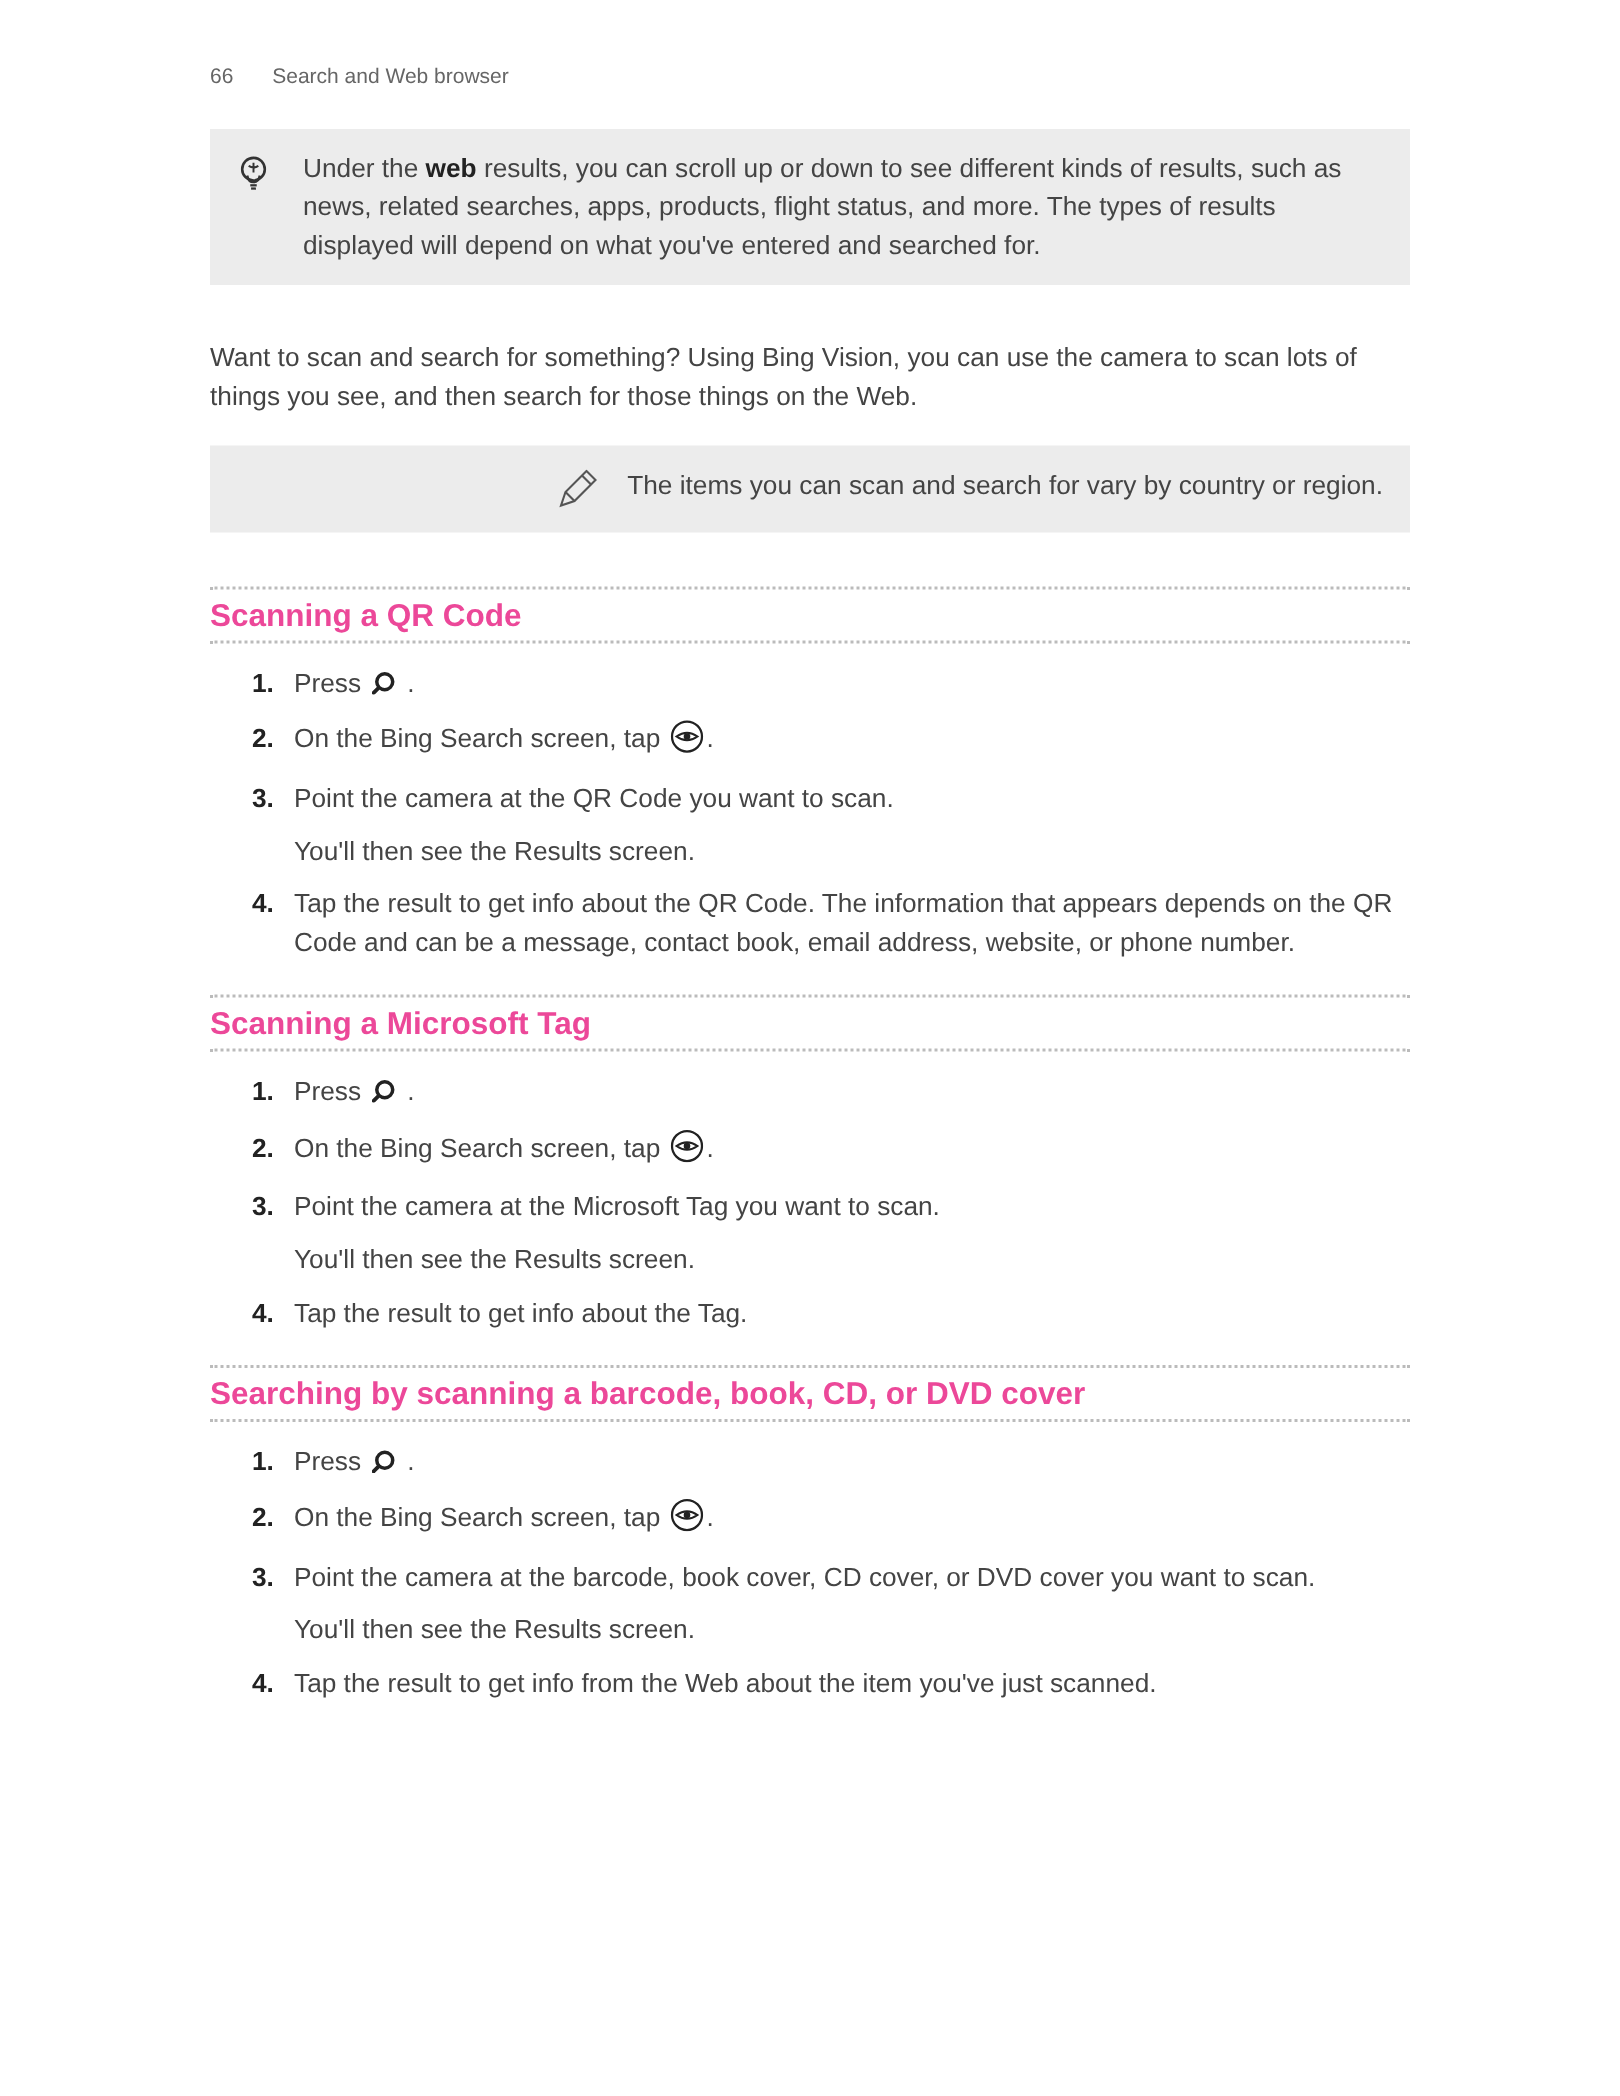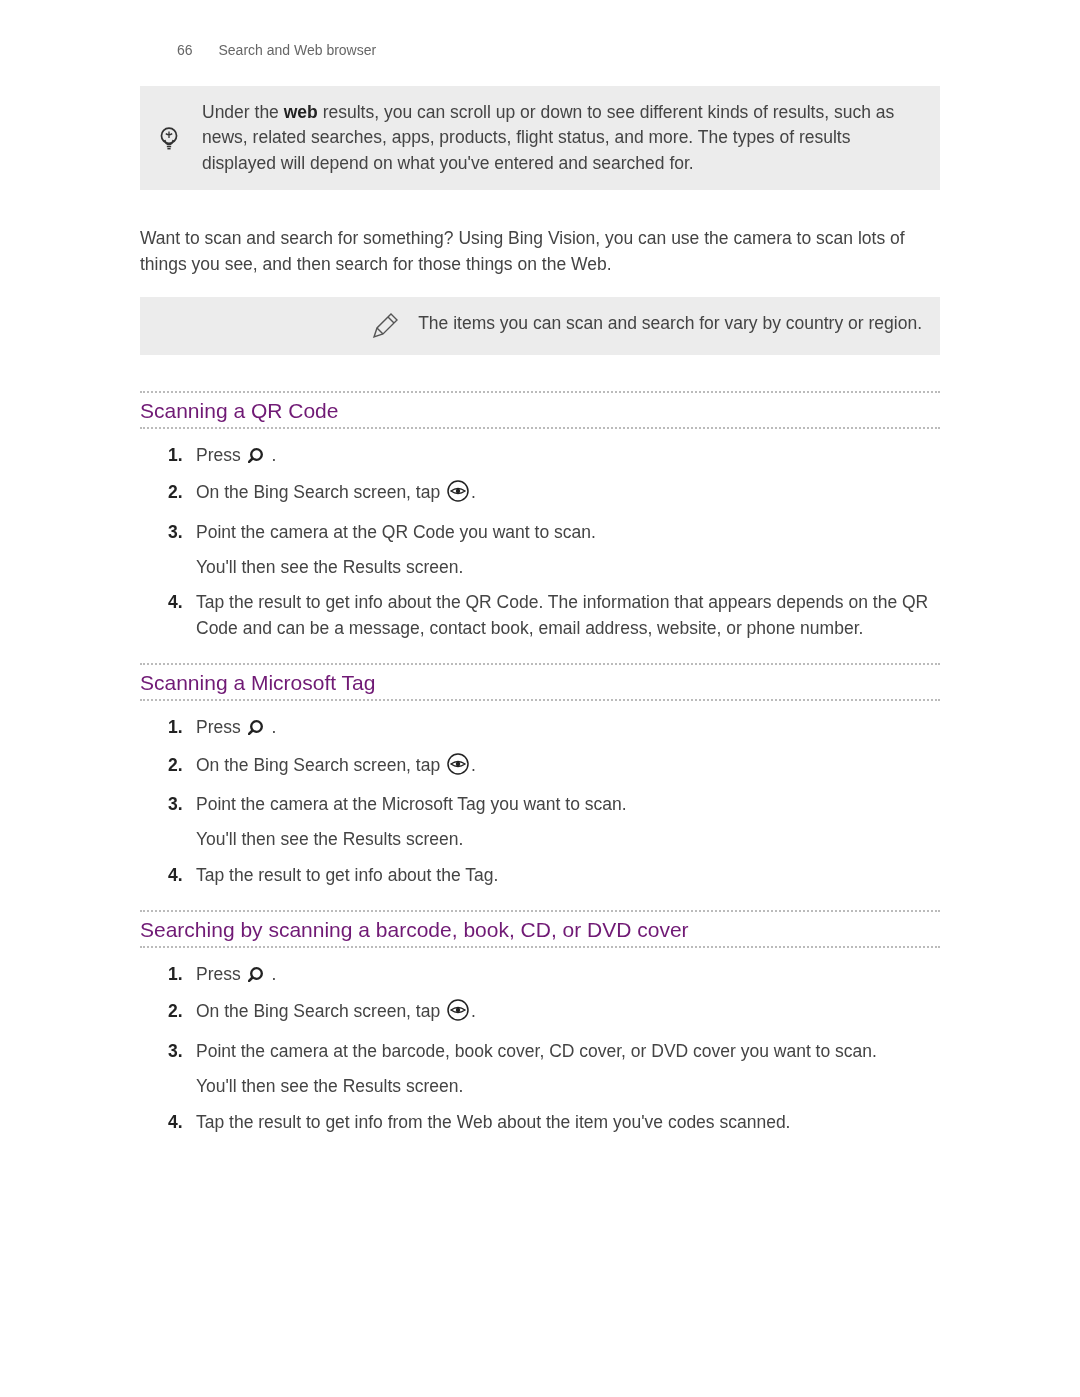--- a/index.html
+++ b/index.html
@@ -14,30 +14,29 @@
       padding: 42px 140px 60px 140px;
     }
     .page-header {
       font-size: 14px;
       color: #666;
       margin-bottom: 28px;
     }
     .page-num {
       display: inline-block;
       margin-right: 22px;
-      margin-left: 37px;
     }
     .tip-box, .note-box {
       background: #ececec;
       padding: 14px 18px 14px 14px;
       display: flex;
       align-items: flex-start;
       gap: 18px;
     }
-    .tip-box { margin-bottom: 36px; align-items: center; }
+    .tip-box { margin-bottom: 36px; }
     .note-box { margin-top: 20px; margin-bottom: 36px; justify-content: flex-end; }
     .tip-icon, .note-icon {
       flex: 0 0 30px;
       display: flex;
       justify-content: center;
       padding-top: 2px;
     }
     .tip-text, .note-text {
       font-size: 17.5px;
       line-height: 1.45;
@@ -52,22 +51,22 @@
       letter-spacing: -0.5px;
     }
     p.body {
       font-size: 17.5px;
       line-height: 1.45;
       color: #444;
       margin-bottom: 16px;
       margin-top: 28px;
     }
     h2.sub-heading {
-      color: #701a75;
-      font-weight: 400;
+      color: #ec4899;
+      font-weight: 700;
       font-size: 21px;
       border-top: 2px dotted #bbb;
       border-bottom: 2px dotted #bbb;
       padding: 6px 0 4px 0;
       margin-bottom: 14px;
     }
     ol.steps {
       list-style: none;
       counter-reset: step;
       padding-left: 28px;
@@ -185,17 +184,17 @@
       </ol>
       <h2 class="sub-heading">Searching by scanning a barcode, book, CD, or DVD cover</h2>
       <ol class="steps">
         <li>Press <span class="inline-icon"><svg width="17" height="17" viewBox="0 0 16 16">
               <use href="#ic-search"></use>
             </svg></span> .</li>
         <li>On the Bing Search screen, tap <span class="inline-icon eye-icon"><svg width="22" height="22" viewBox="0 0 22 22">
               <use href="#ic-eye"></use>
             </svg></span>.</li>
         <li>Point the camera at the barcode, book cover, CD cover, or DVD cover you want to scan.<div class="step-sub">You'll then see the Results screen.</div></li>
-        <li>Tap the result to get info from the Web about the item you've codes scanned.</li>
+        <li>Tap the result to get info from the Web about the item you've just scanned.</li>
       </ol>
     </div>
 
 </div>
 
 </body></html>

